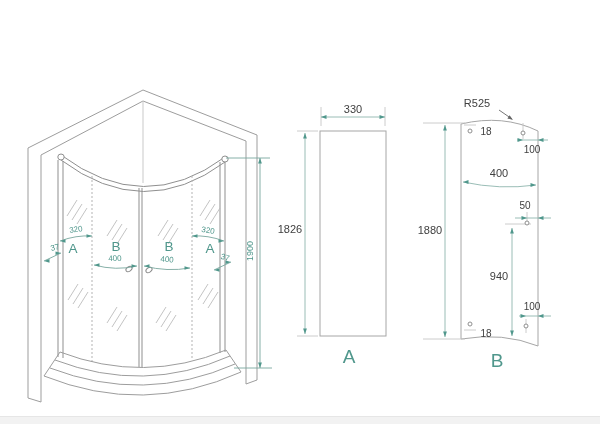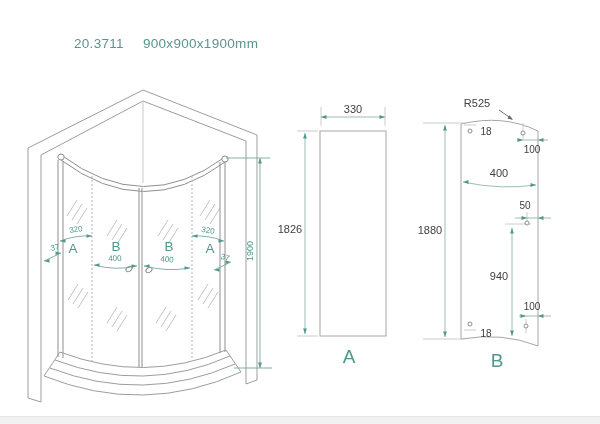--- a/index.html
+++ b/index.html
@@ -19,24 +19,20 @@
     position:absolute;left:0;bottom:0;width:600px;height:7px;
     background:#f2f2f2;border-top:1px solid #e6e6e6;
   }
   svg text{font-family:"Liberation Sans", sans-serif;}
 </style>
 </head>
 <body>
 
 <div id="canvas">
 
-  <div id="title-row">
-    <span>20.3711</span>
-    <span>900x900x1900mm</span>
-  </div>
 
   <svg id="iso-fig" class="fig" width="270" height="330" viewBox="0 0 270 330">
 
     <g stroke="#9d9d9d" stroke-width="1" fill="none">
       <path d="M8,68 L123,10 L237,55"></path>
       <path d="M21,75 L123,21 L226,61"></path>
       <line x1="123" y1="21" x2="123" y2="103" stroke="#c9c9c9"></line>
       <line x1="8" y1="68" x2="8" y2="318"></line>
       <line x1="21" y1="75" x2="21" y2="322"></line>
       <path d="M8,318 L21,322"></path>

